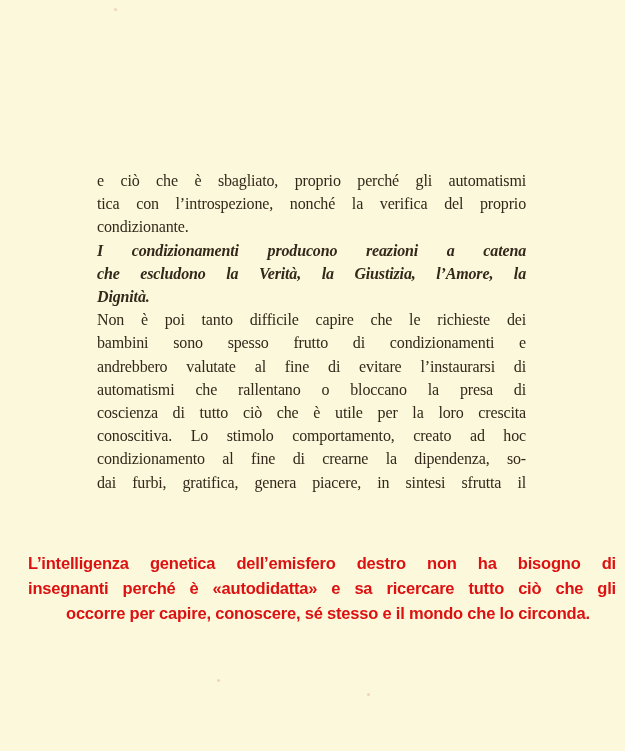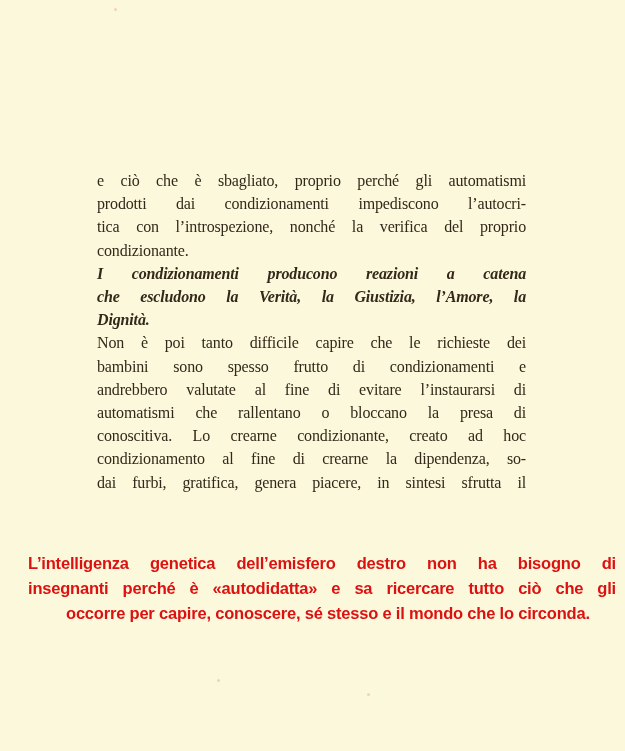--- a/index.html
+++ b/index.html
@@ -67,33 +67,33 @@
   .speck-2 { left: 217px; top: 679px; }
   .speck-3 { left: 367px; top: 693px; }
 </style>
 </head>
 <body>
 
 <div class="page">
 
   <div class="body-text">
     <div class="ln">e ciò che è sbagliato, proprio perché gli automatismi</div>
-    <div class="ln">prodotti dai condizionamenti impediscono l’autocri-</div>
     <div class="ln">tica con l’introspezione, nonché la verifica del proprio</div>
     <div class="ln ln-end">condizionante.</div>
 
     <div class="ln em">I condizionamenti producono reazioni a catena</div>
     <div class="ln em">che escludono la Verità, la Giustizia, l’Amore, la</div>
     <div class="ln em ln-end">Dignità.</div>
 
     <div class="ln">Non è poi tanto difficile capire che le richieste dei</div>
     <div class="ln">bambini sono spesso frutto di condizionamenti e</div>
     <div class="ln">andrebbero valutate al fine di evitare l’instaurarsi di</div>
     <div class="ln">automatismi che rallentano o bloccano la presa di</div>
-    <div class="ln">conoscitiva. Lo crearne condizionante, creato ad hoc</div>
+    <div class="ln">coscienza di tutto ciò che è utile per la loro crescita</div>
+    <div class="ln">conoscitiva. Lo stimolo comportamento, creato ad hoc</div>
     <div class="ln">condizionamento al fine di crearne la dipendenza, so-</div>
     <div class="ln">dai furbi, gratifica, genera piacere, in sintesi sfrutta il</div>
   </div>
 
   <div class="red-note">
     <div class="rln">L’intelligenza genetica dell’emisfero destro non ha bisogno di</div>
     <div class="rln">insegnanti perché è «autodidatta» e sa ricercare tutto ciò che gli</div>
     <div class="rln rln-end">occorre per capire, conoscere, sé stesso e il mondo che lo circonda.</div>
   </div>
 

